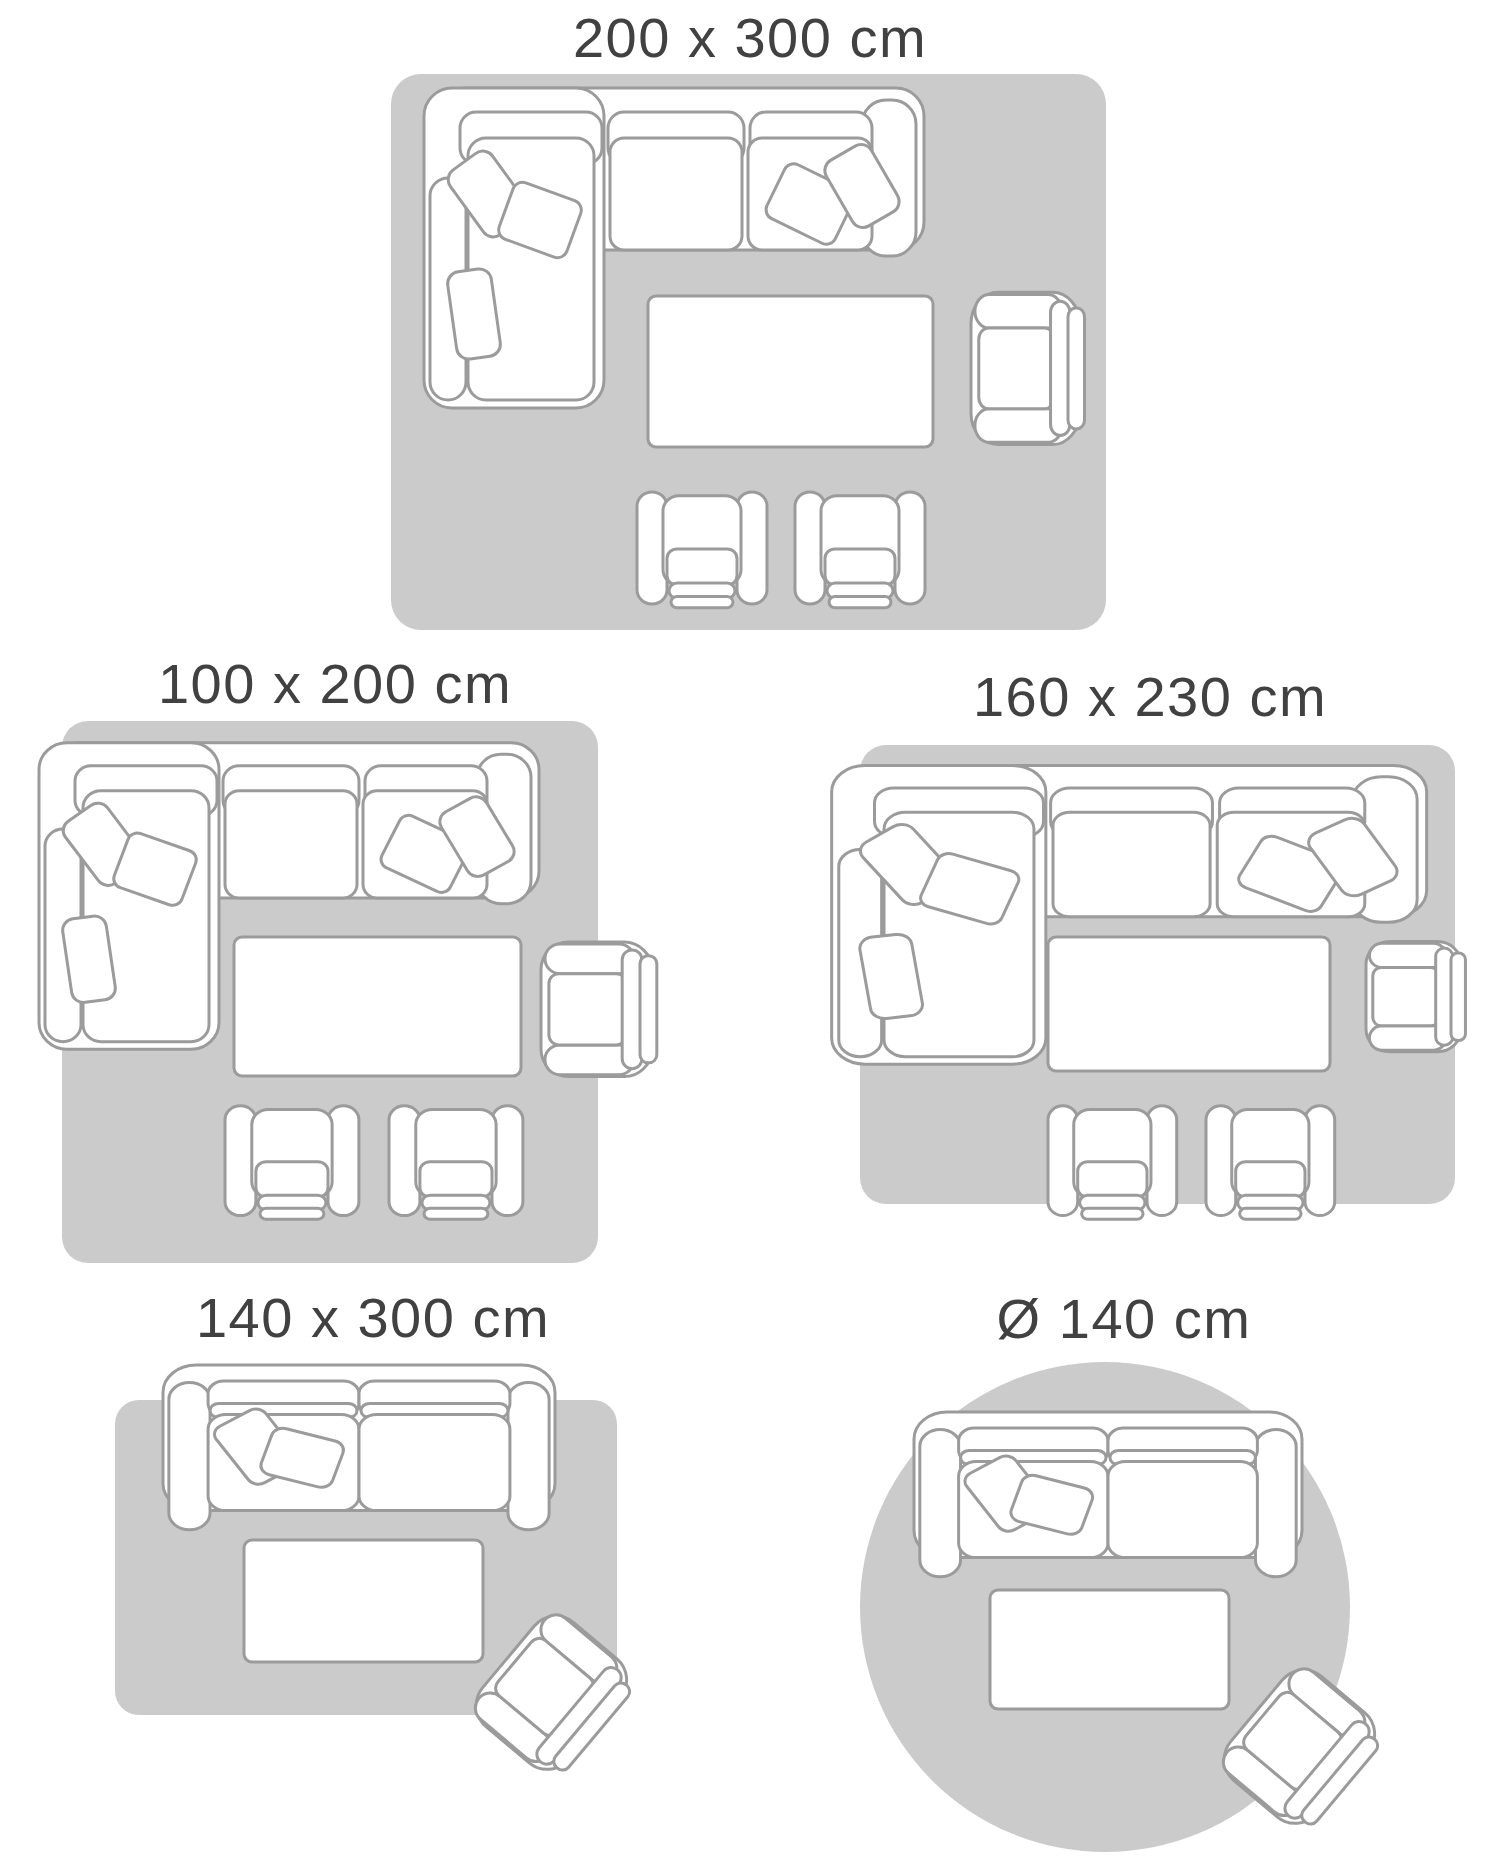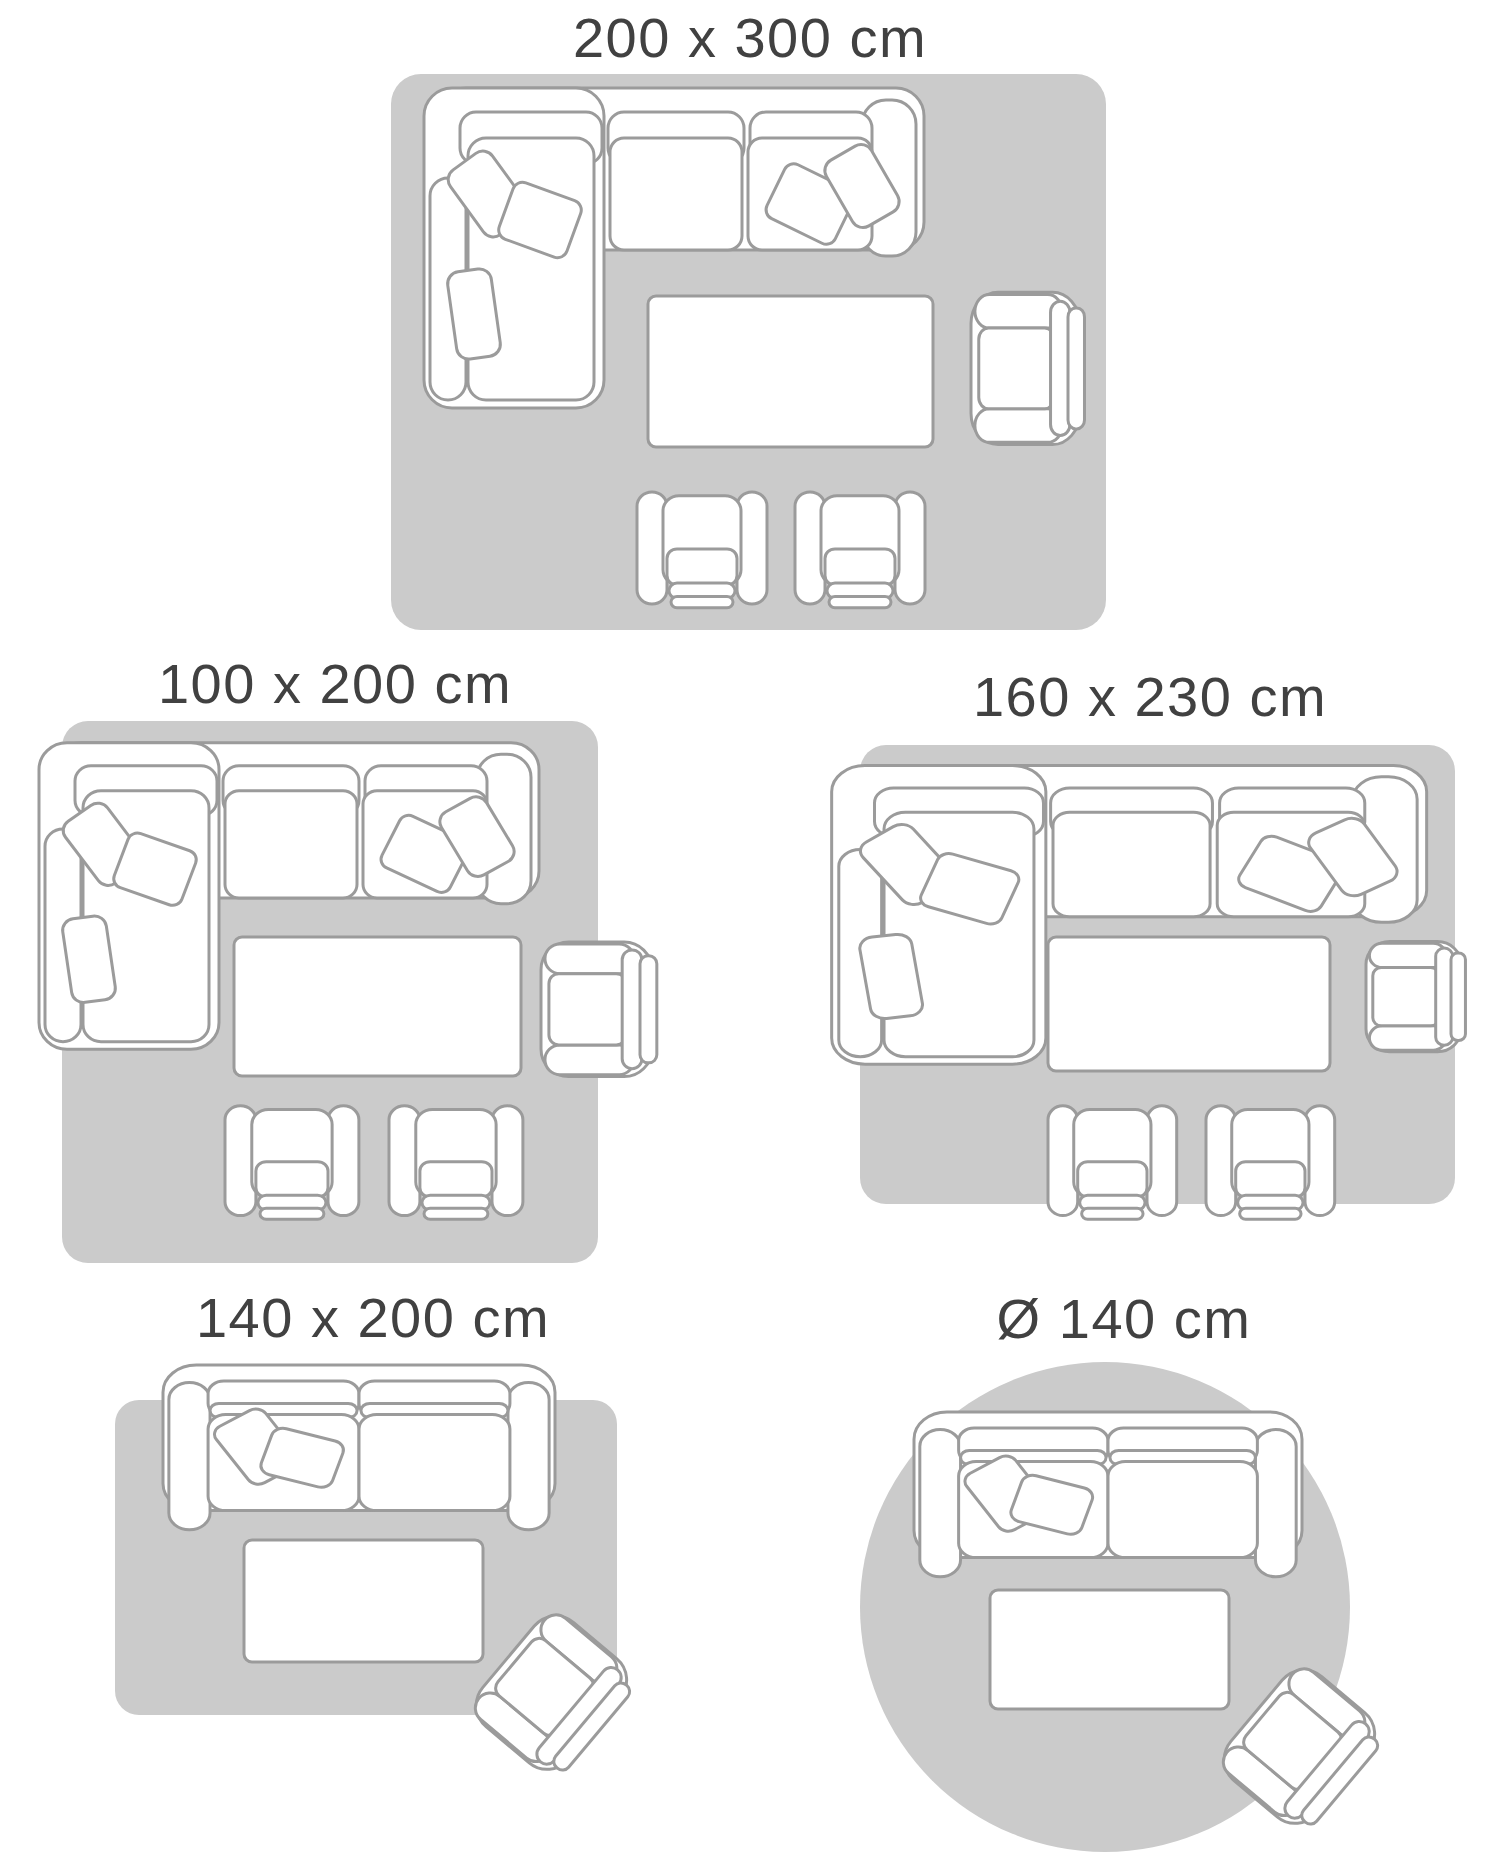--- a/index.html
+++ b/index.html
@@ -175,17 +175,17 @@
         </g>
     </g>
   </svg>
 
   <div class="size-label" style="left:750px;top:37px;">200 x 300 cm</div>
 
   <div class="size-label" style="left:335px;top:683px;">100 x 200 cm</div>
 
   <div class="size-label" style="left:1150px;top:696px;">160 x 230 cm</div>
 
-  <div class="size-label" style="left:373px;top:1317px;">140 x 200 cm</div>
+  <div class="size-label" style="left:373px;top:1317px;">140 x 300 cm</div>
 
   <div class="size-label" style="left:1124px;top:1318px;">Ø 140 cm</div>
 
 </div>
 
 </body></html>

